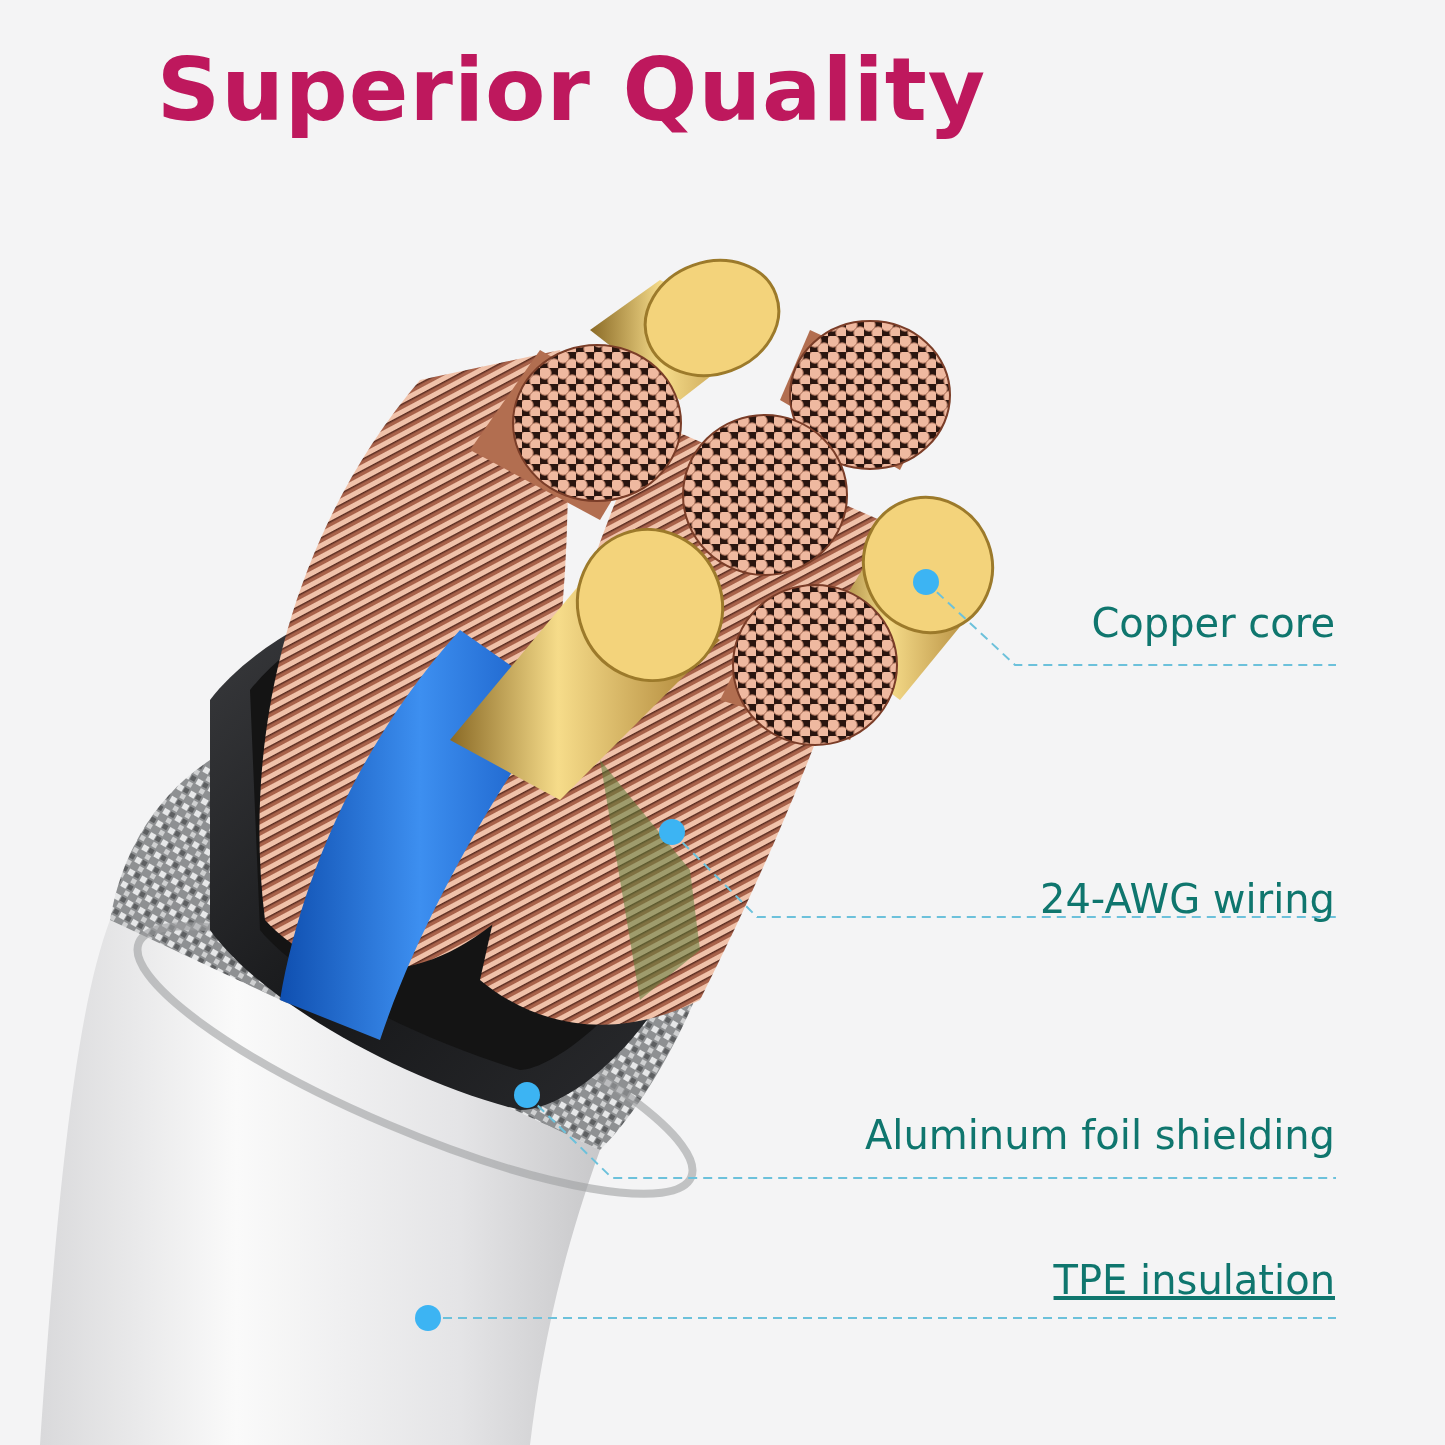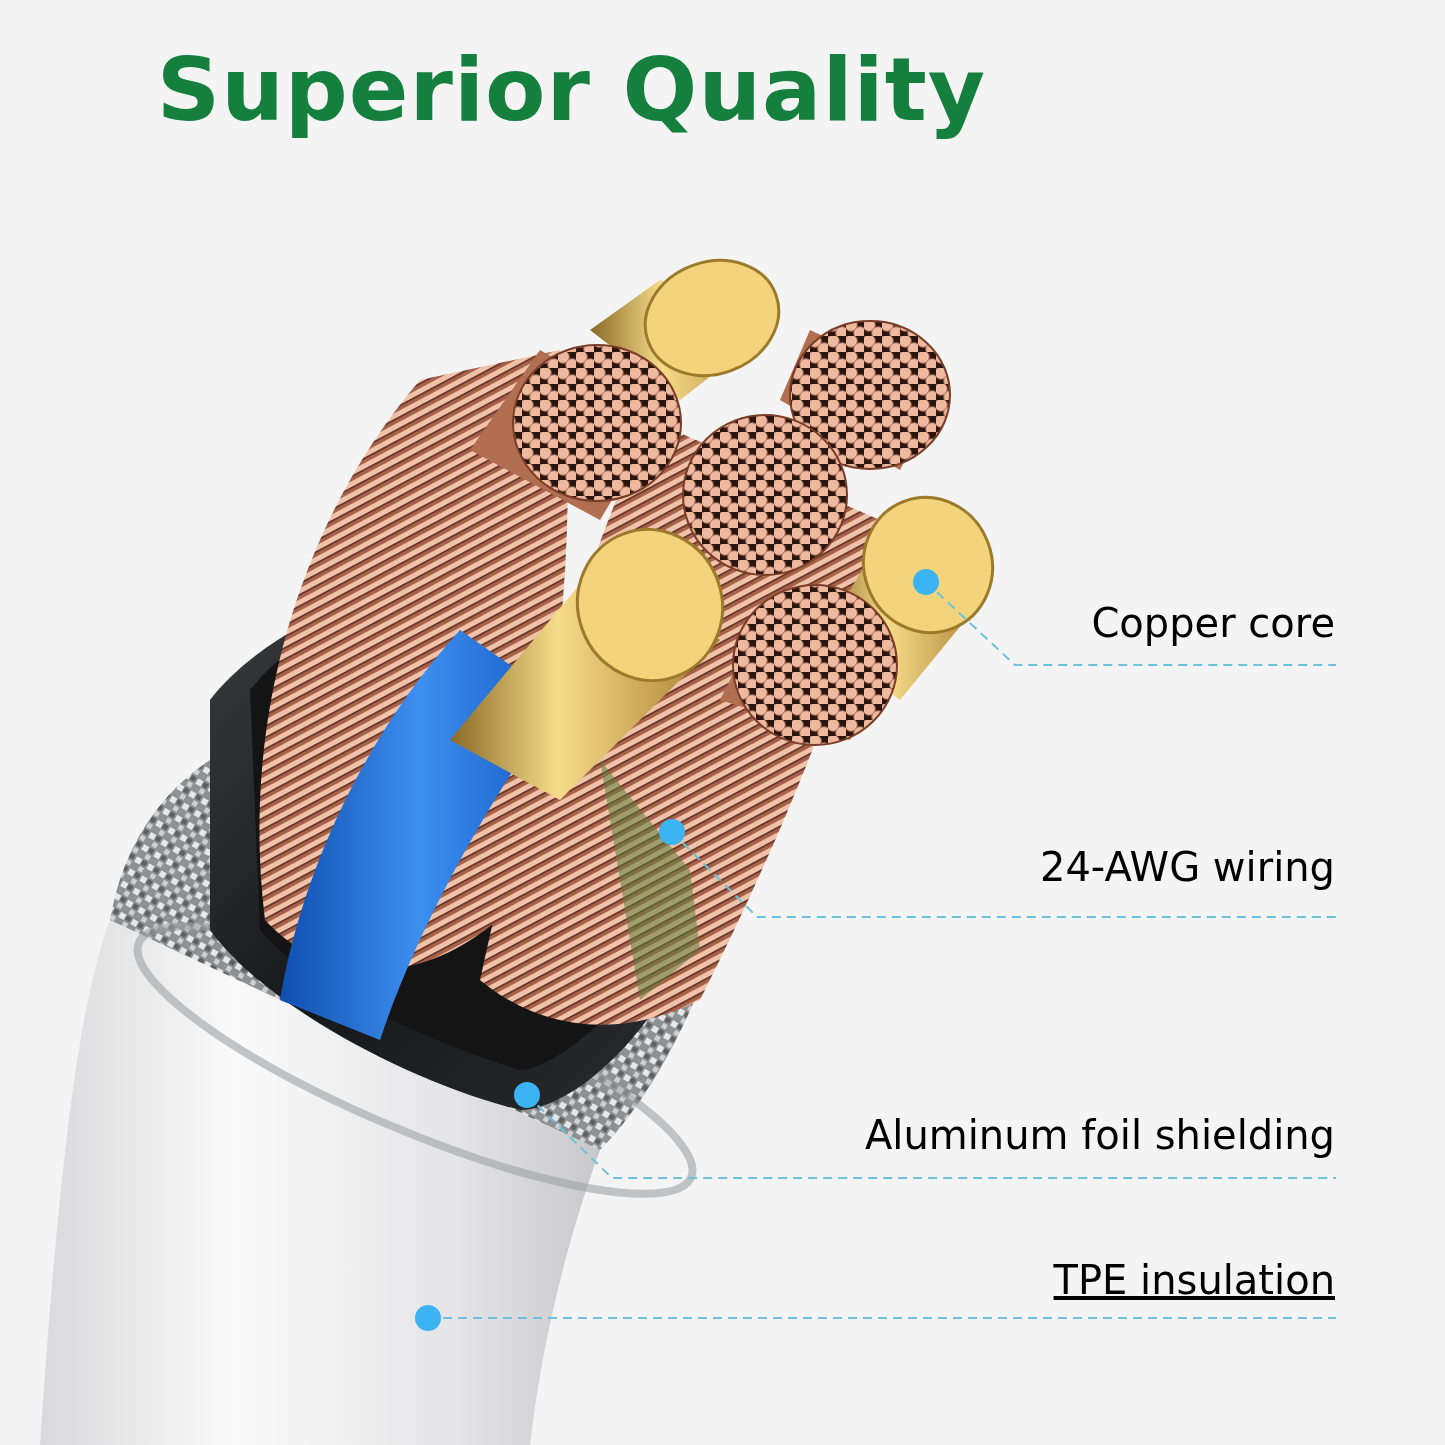--- a/index.html
+++ b/index.html
@@ -9,27 +9,27 @@
     font-family: "DejaVu Sans", "Liberation Sans", sans-serif;
     position: relative;
   }
   .title {
     position: absolute; left: 0; top: 38px; width: 1143px;
     text-align: center;
     font-family: "DejaVu Sans", sans-serif;
     font-weight: bold;
     font-size: 88px;
     letter-spacing: 1px;
-    color: #15803d;
+    color: #be185d;
   }
   .art { position: absolute; left: 0; top: 0; width: 1445px; height: 1445px; }
   .label {
     position: absolute; right: 110px;
     font-family: "DejaVu Sans", sans-serif;
-    font-size: 40px; color: #000000;
+    font-size: 40px; color: #0f766e;
     text-align: right; white-space: nowrap;
   }
 </style>
 </head>
 <body>
 
 <div class="title">Superior Quality</div>
 
 <svg class="art" viewBox="0 0 1445 1445" xmlns="http://www.w3.org/2000/svg">
   <defs>
@@ -115,15 +115,15 @@
 
   <g fill="#3cb4f3">
     <circle cx="926" cy="582" r="13"></circle>
     <circle cx="672" cy="832" r="13"></circle>
     <circle cx="527" cy="1095" r="13"></circle>
     <circle cx="428" cy="1318" r="13"></circle>
   </g>
 </svg>
 
 <div class="label" style="top:600px;">Copper core</div>
-<div class="label" style="top:844px;text-align:right;">24-AWG wiring</div>
+<div class="label" style="top:876px;text-align:right;">24-AWG wiring</div>
 <div class="label" style="top:1112px;">Aluminum foil shielding</div>
 <div class="label" style="top:1257px;text-decoration:underline;">TPE insulation</div>
 
 </body></html>

